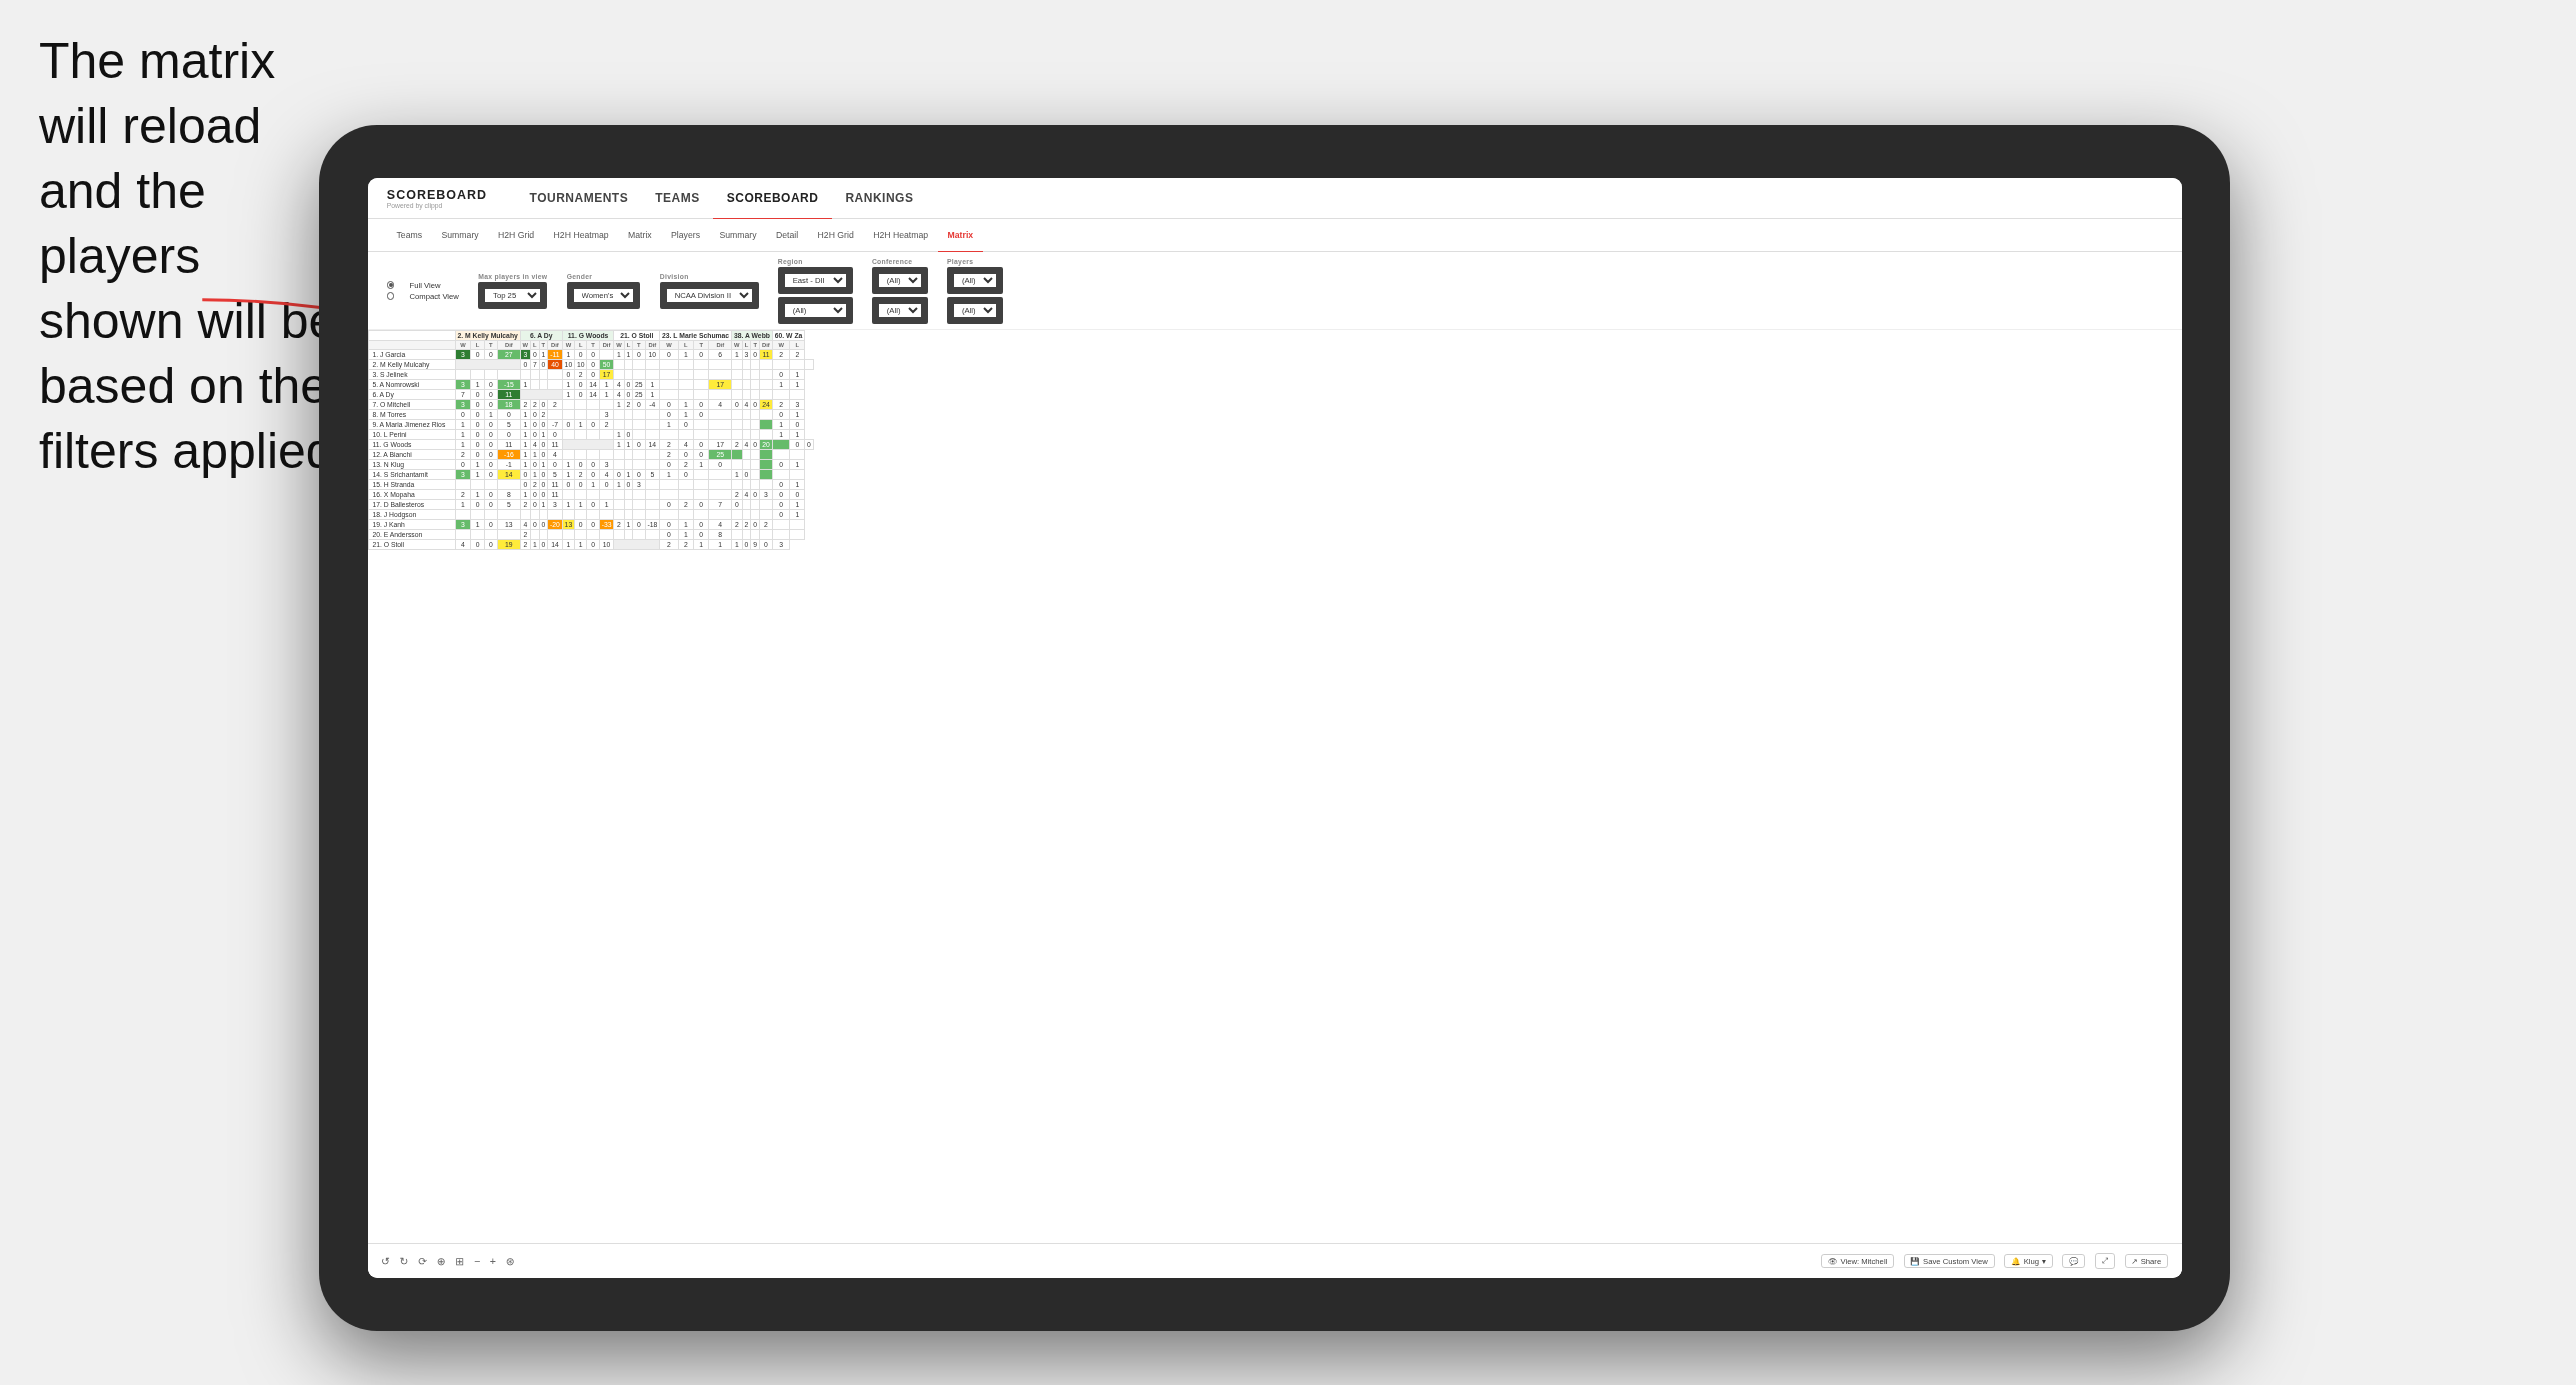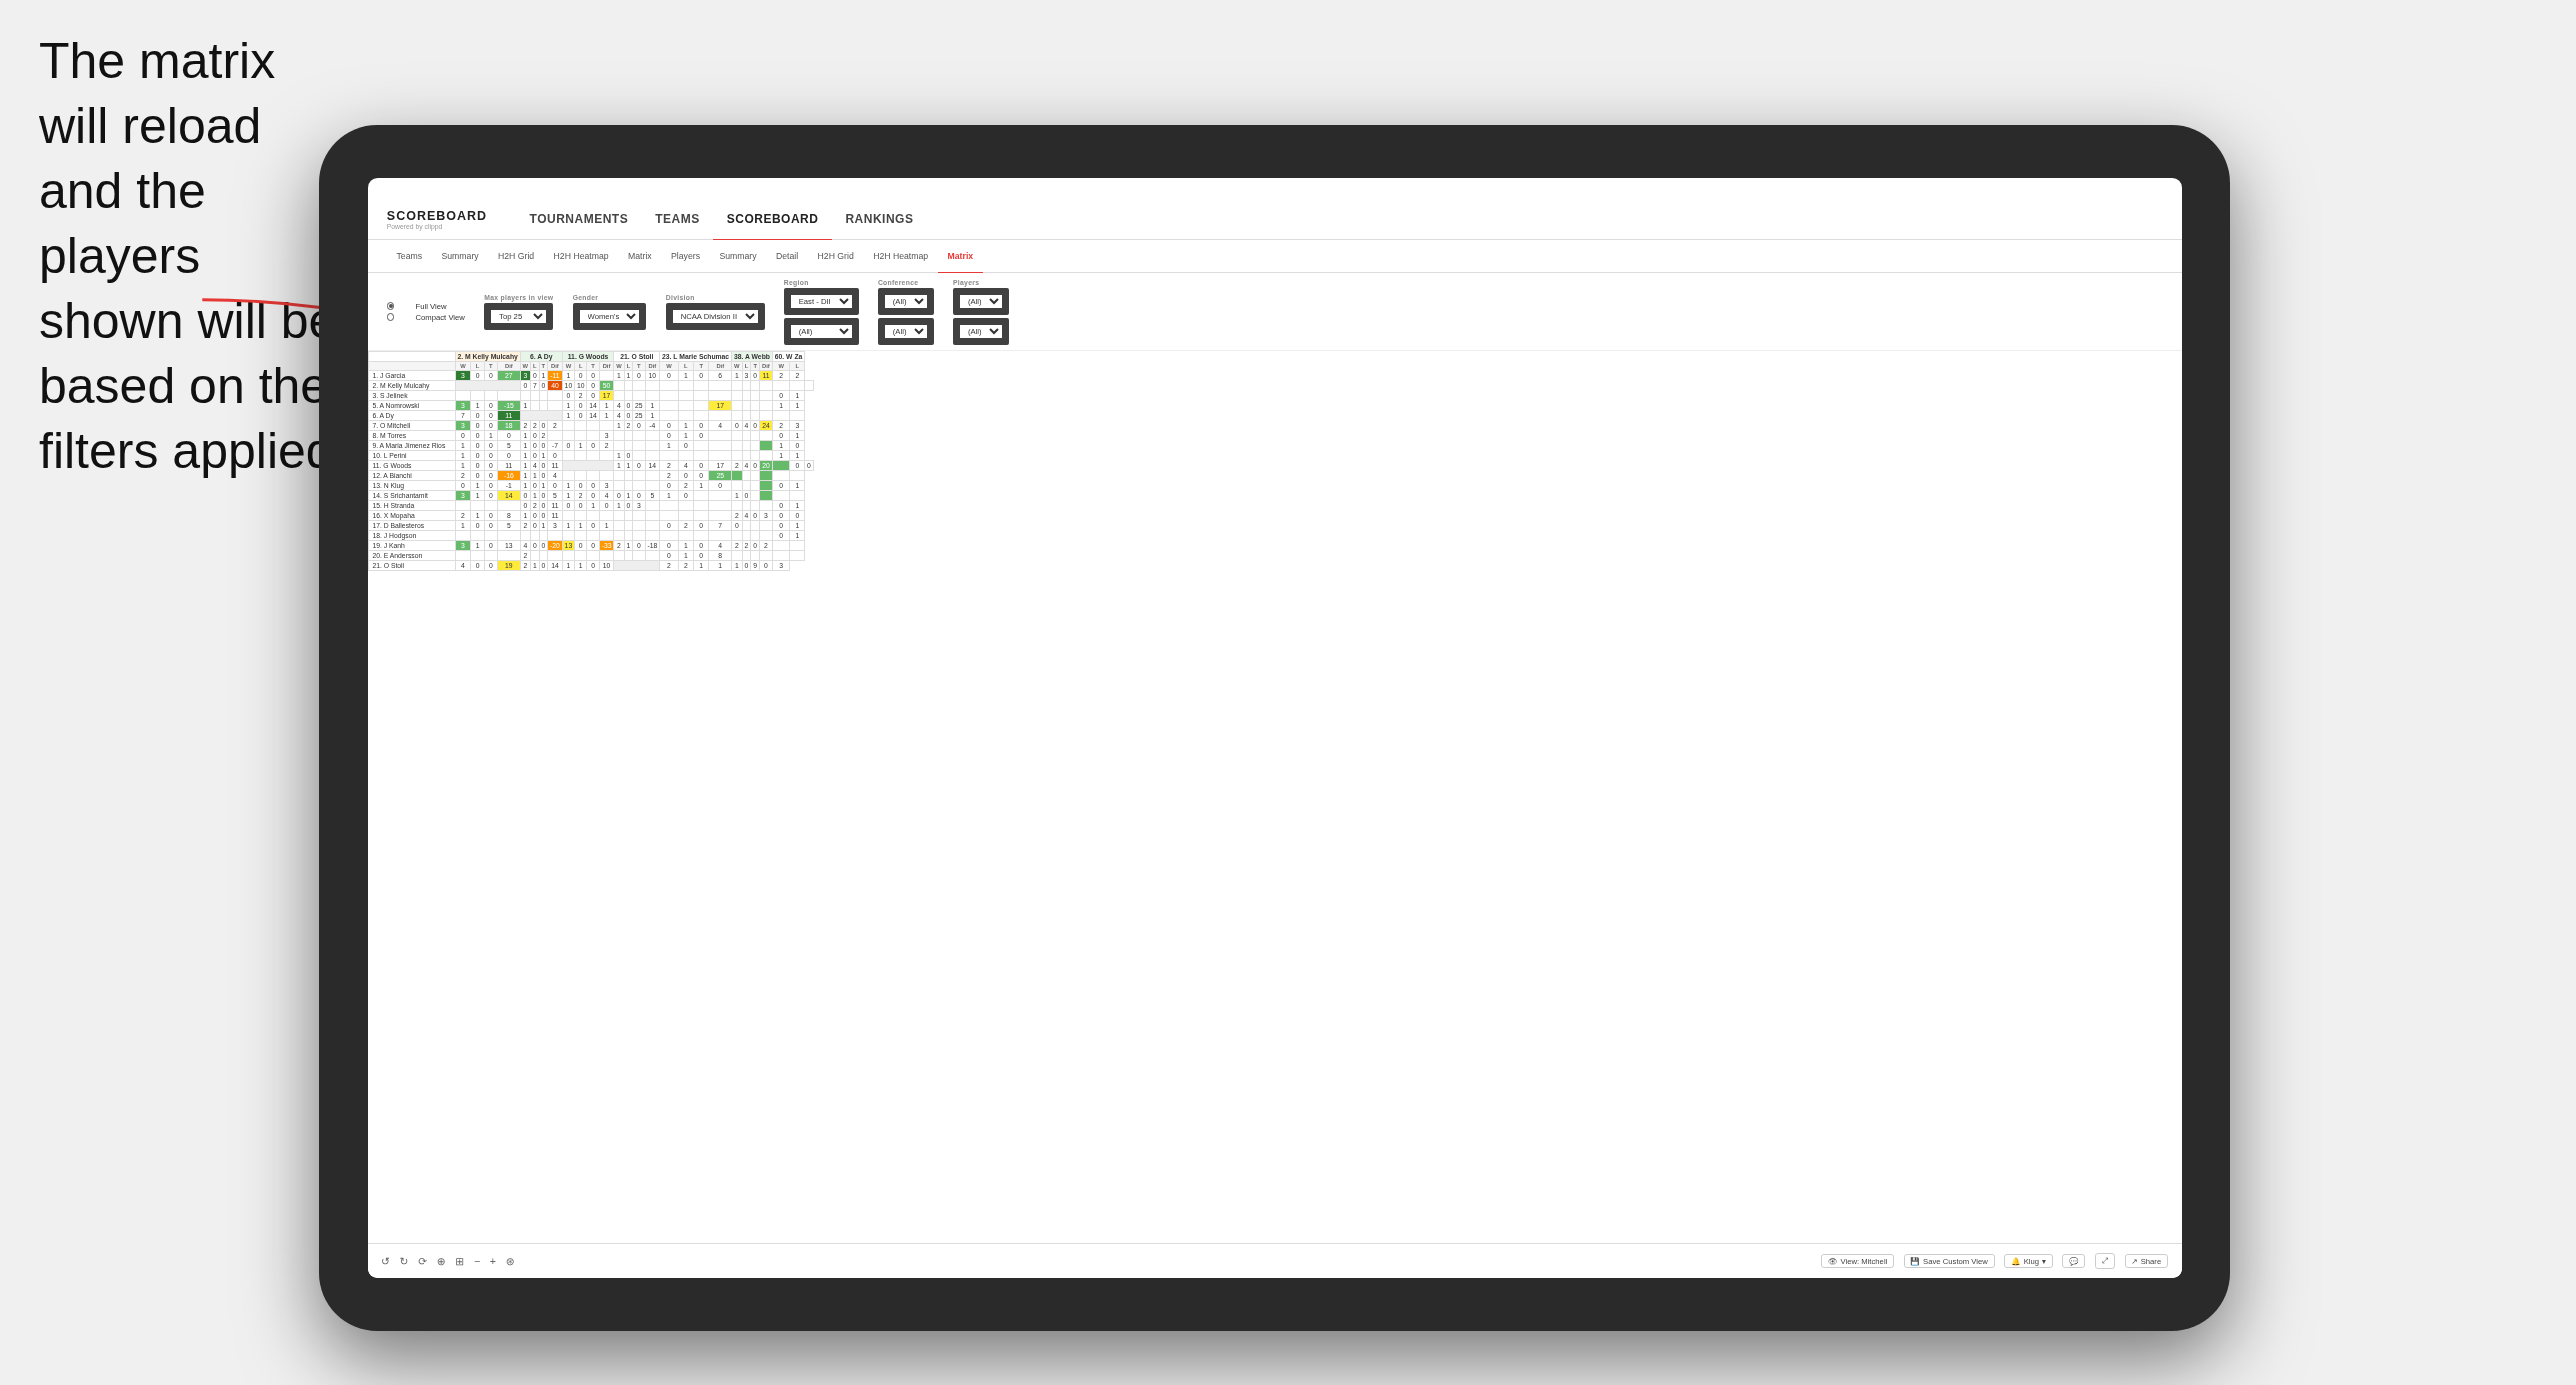--- a/index.html
+++ b/index.html
@@ -49,21 +49,20 @@
     }
 
     
     .top-nav {
       display: flex;
       align-items: center;
       height: 41px;
       border-bottom: 1px solid #ddd;
       padding: 0 19.3px;
       background: #fff;
-      margin-top: 21px;
     }
 
     .logo-area {
       display: flex;
       flex-direction: column;
       margin-right: 29px;
     }
 
     .logo-title {
       font-size: 12.5px;
@@ -158,21 +157,21 @@
       display: flex;
       flex-direction: column;
       gap: 1.9px;
     }
 
     .view-option {
       font-size: 7.7px;
       color: #333;
       display: flex;
       align-items: center;
-      gap: 21px;
+      gap: 15px;
     }
 
     .radio-dot {
       width: 7.7px;
       height: 7.7px;
       border: 1.4px solid #555;
       border-radius: 50%;
       display: inline-flex;
       align-items: center;
       justify-content: center;

